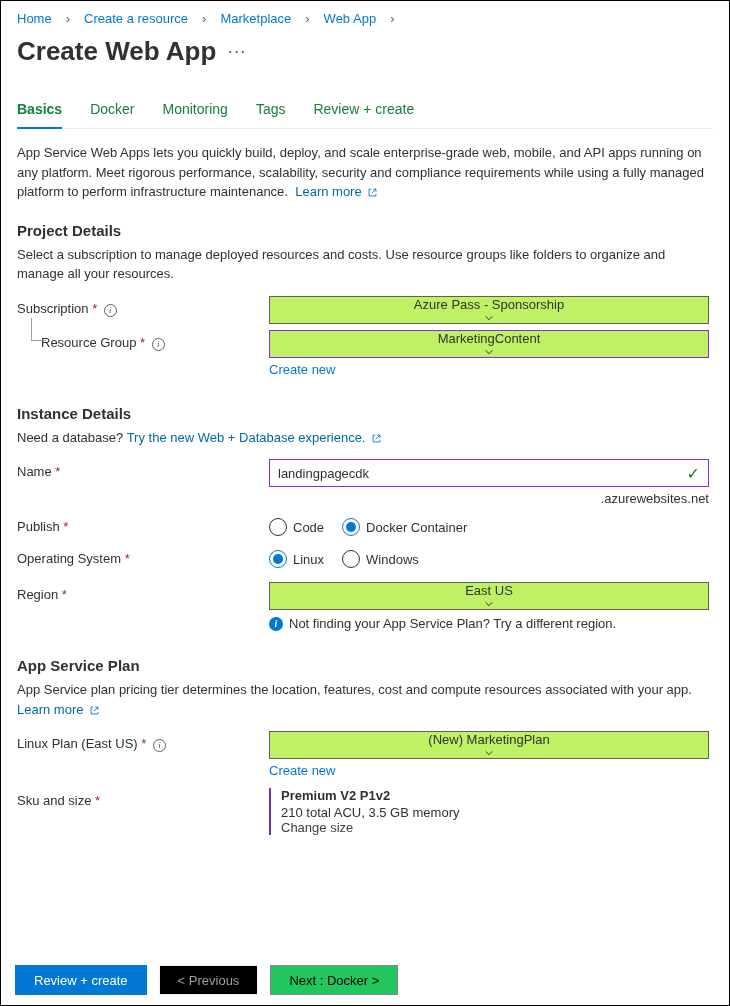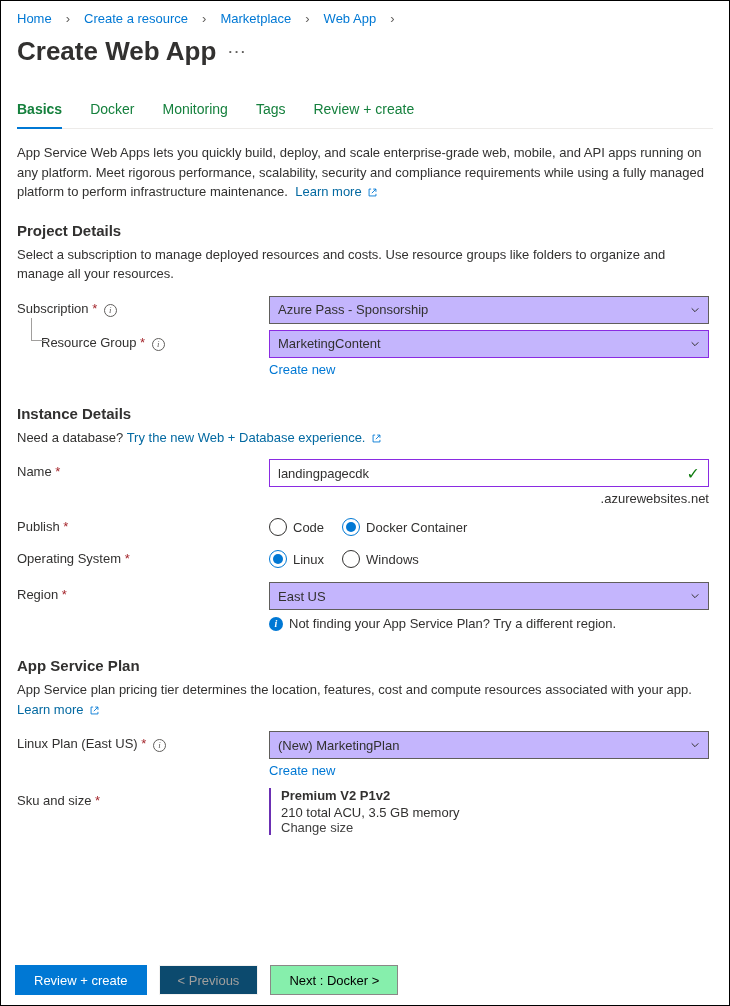--- a/index.html
+++ b/index.html
@@ -114,21 +114,22 @@
   .select-box {
     width: 100%;
     height: 28px;
     border: 1px solid #605e5c;
     padding: 0 8px;
     display: flex;
     align-items: center;
     justify-content: space-between;
     font-size: 13px;
     cursor: pointer;
-    background:#c4b5fd;
+    background:#bef264;
+    flex-direction:column;
   }
   .select-box.highlight { border: 1px solid #8a2be2; align-items: center; }
   .chev-down {
     width:10px; height:10px;
     display:inline-block;
   }
   .create-link { color:#0078d4; font-size:13px; cursor:pointer; margin-top:4px; display:inline-block;}
   .text-input {
     border:1px solid #8a2be2;
     height:28px;
@@ -178,30 +179,30 @@
     left:0; right:0; bottom:0;
     padding:10px 14px;
     background:#fff;
     display:flex; gap:12px;
   }
   .btn {
     height:30px;
     padding:0 18px;
     font-size:13px;
     border:1px solid #8a8886;
-    background:#86efac;
+    background:#22c55e;
     cursor:pointer;
   }
   .btn.primary {
     background:#0078d4;
     color:#fff;
     border-color:#0078d4;
   }
   .btn.disabled {
-    background:#0c4a6e;
+    background:#000000;
     color:#a19f9d;
     border-color:#f3f2f1;
     cursor:default;
   }
 </style>
 </head>
 <body>
 
 <div class="content">
 

